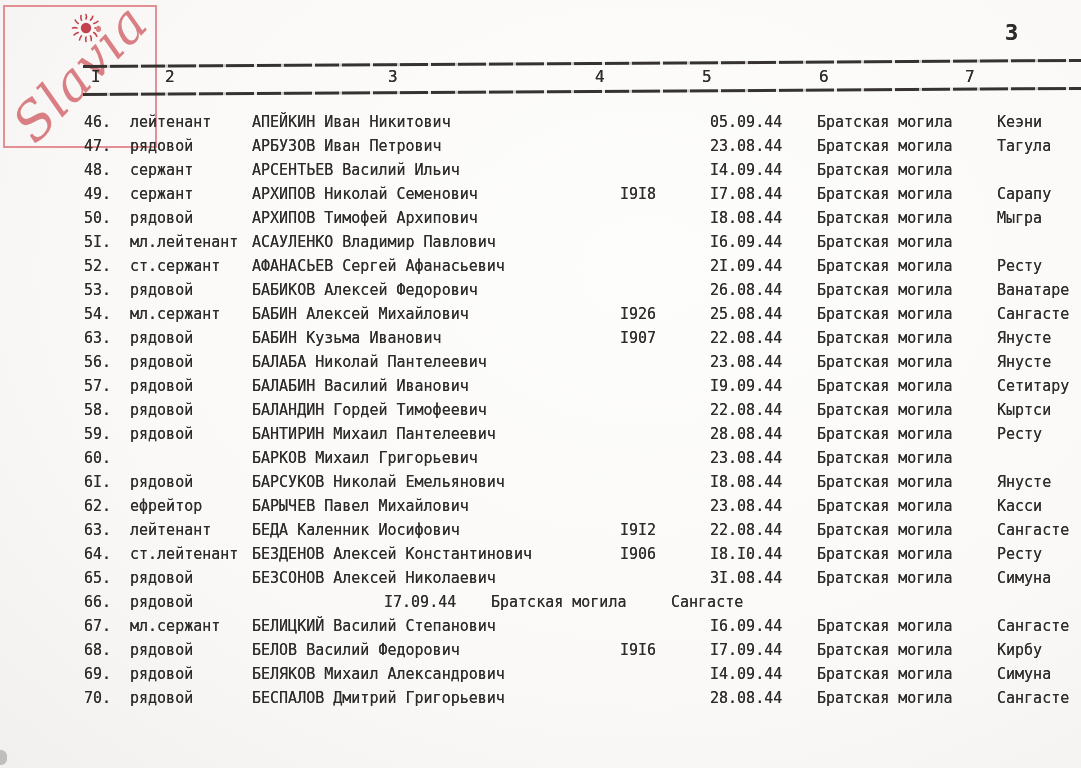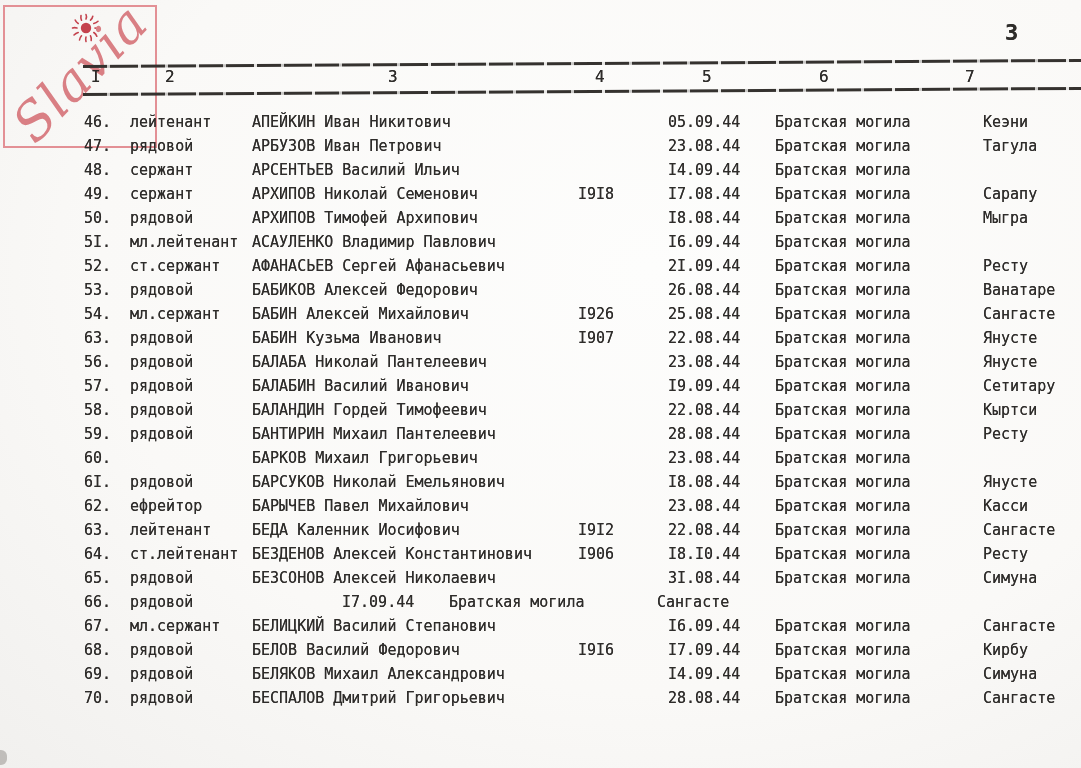--- a/index.html
+++ b/index.html
@@ -54,24 +54,24 @@
   .table-body{position:absolute;left:84px;top:110px;right:0;}
   .row{display:flex;height:24px;align-items:center;}
   .cell{
     flex:none;font-size:15px;line-height:23px;
     white-space:nowrap;overflow:visible;
     text-shadow:0 0 .55px rgba(46,44,42,.85);
   }
   .cell-num{width:46px;}
   .cell-rank{width:122px;}
   .cell-name{width:326px;}
-  .cell-year{width:90px;}
+  .cell-year{width:90px;margin-left:42px;}
   .cell-date{width:107px;}
   .cell-grave{width:180px;}
-  .cell-place{flex:1;margin-left:28px;}
+  .cell-place{flex:1;}
   
   .smudge{
     position:absolute;left:0;bottom:3px;width:7px;height:15px;
     background:#97938f;border-radius:0 6px 6px 0;opacity:.55;
   }
 </style>
 </head>
 <body>
 
 <div class="page">

